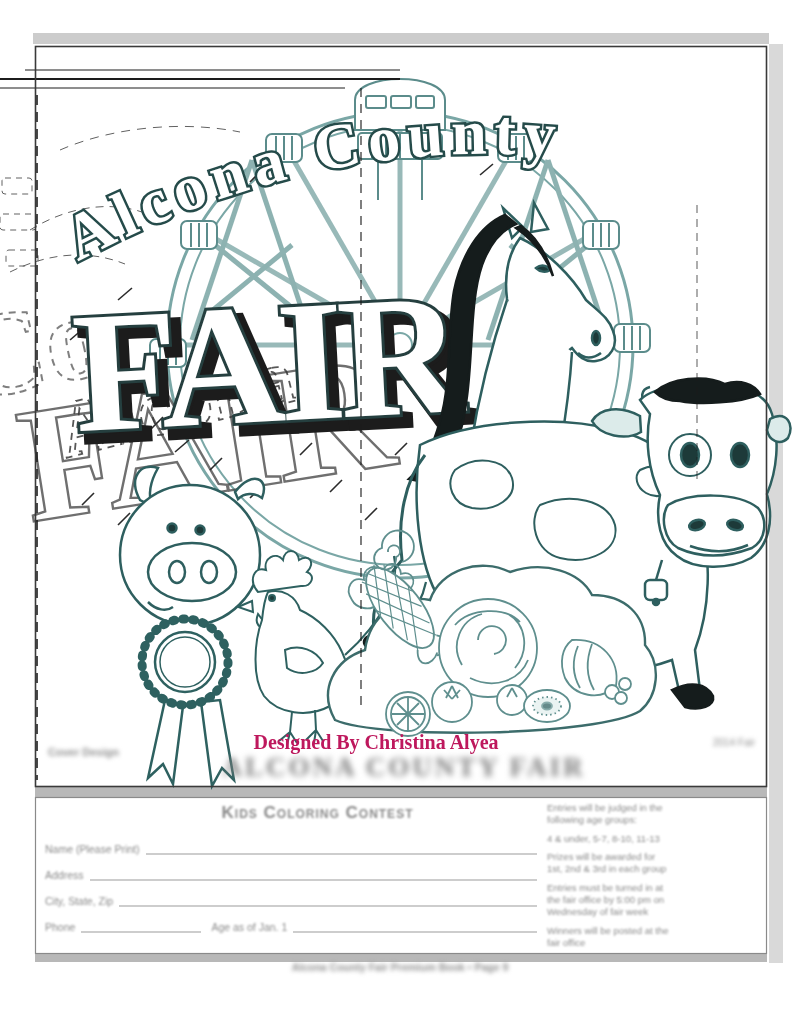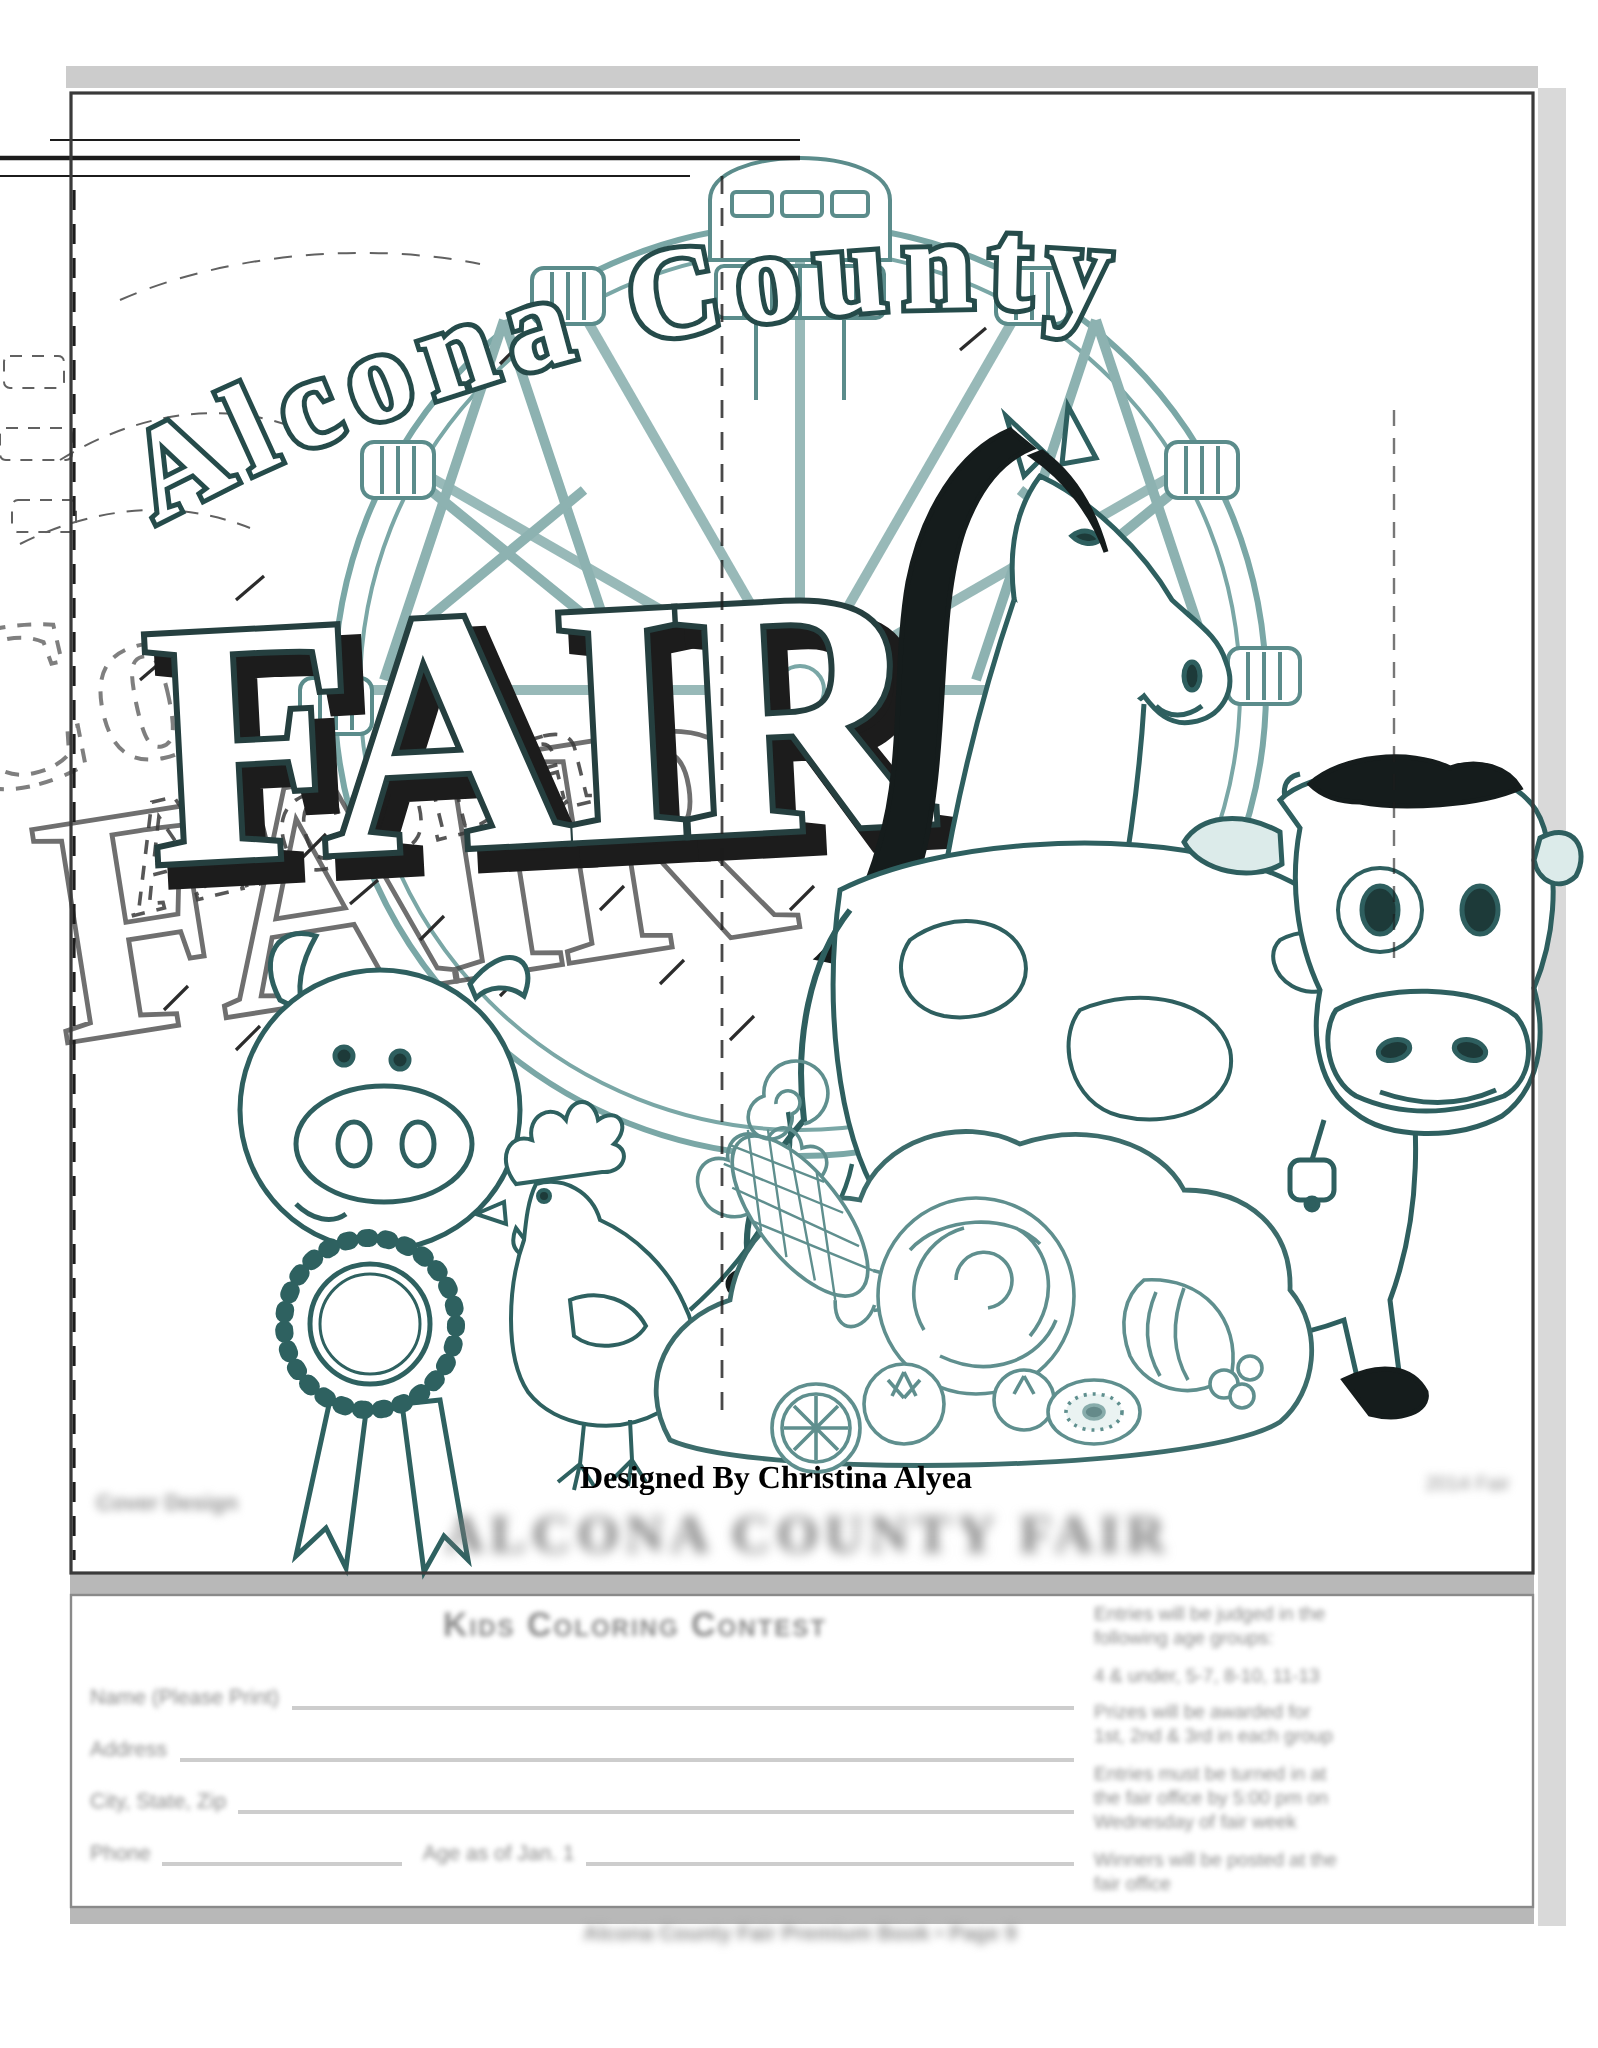--- a/index.html
+++ b/index.html
@@ -2,22 +2,22 @@
 <html><head>
 <meta charset="utf-8">
 <style>
   html,body{margin:0;padding:0;background:#ffffff;}
   #page{position:relative;width:799px;height:1024px;background:#fff;overflow:hidden;
         font-family:"Liberation Sans",sans-serif;}
   .abs{position:absolute;}
   .blur1{filter:blur(1.3px);color:#8a8a8a;}
   .blur2{filter:blur(2.2px);color:#8f8f8f;}
   .blur3{filter:blur(3px);color:#7b7b7b;}
-  #designed-by{left:238px;top:731px;width:300px;text-align:center;
-     font-family:"Liberation Serif",serif;font-weight:bold;font-size:16px;color:#000000;}
+  #designed-by{left:226px;top:731px;width:300px;text-align:center;
+     font-family:"Liberation Serif",serif;font-weight:bold;font-size:20px;color:#be185d;}
   #left-credit{left:48px;top:746px;width:150px;font-size:11px;font-weight:bold;}
   #right-credit{left:660px;top:737px;width:95px;font-size:10px;text-align:right;}
   #subheading{left:178px;top:752px;width:452px;height:36px;text-align:center;
      font-family:"Liberation Serif",serif;font-weight:bold;font-size:27px;letter-spacing:3px;}
   #form-box{left:35px;top:797px;width:732px;height:157px;}
   #form-title{position:absolute;left:110px;top:6px;width:345px;text-align:center;
      font-weight:bold;font-size:17px;letter-spacing:1px;font-variant:small-caps;}
   .frow{position:absolute;left:10px;width:492px;display:flex;align-items:flex-end;
      font-size:10.5px;}
   .frow .lbl{white-space:nowrap;padding-right:6px;}

